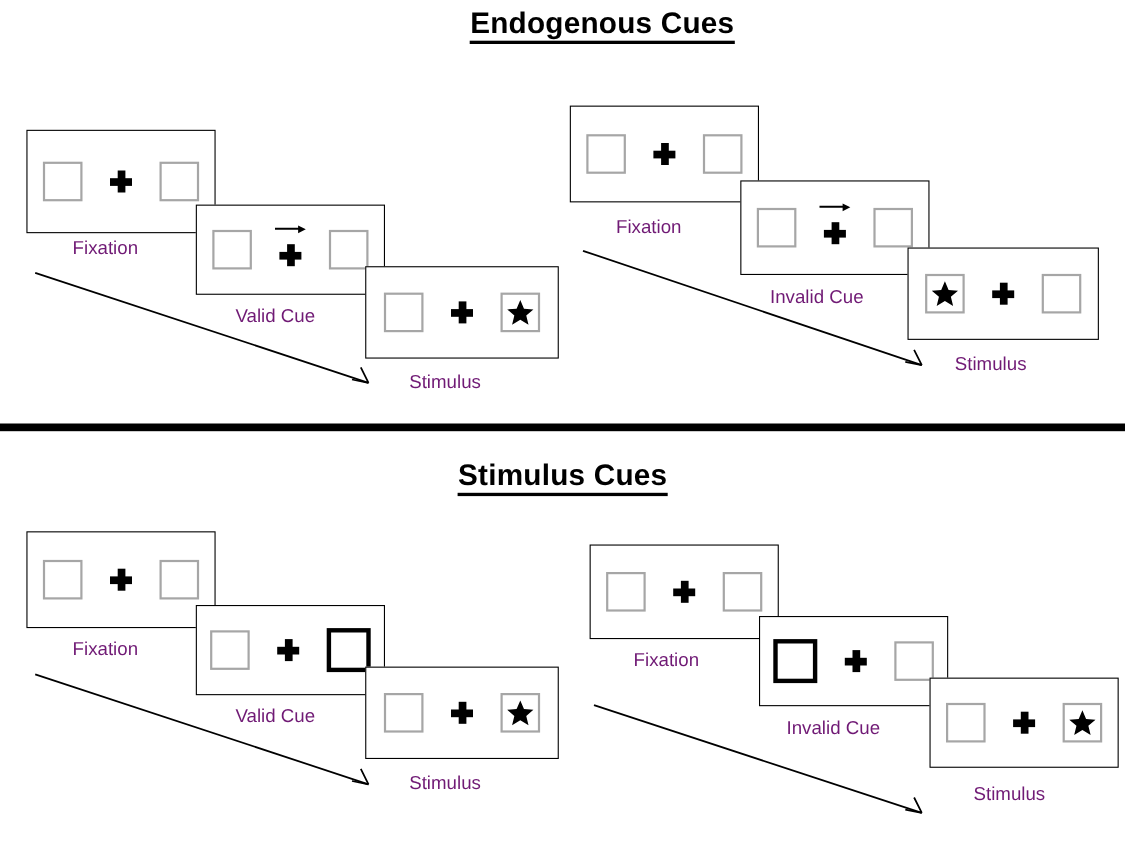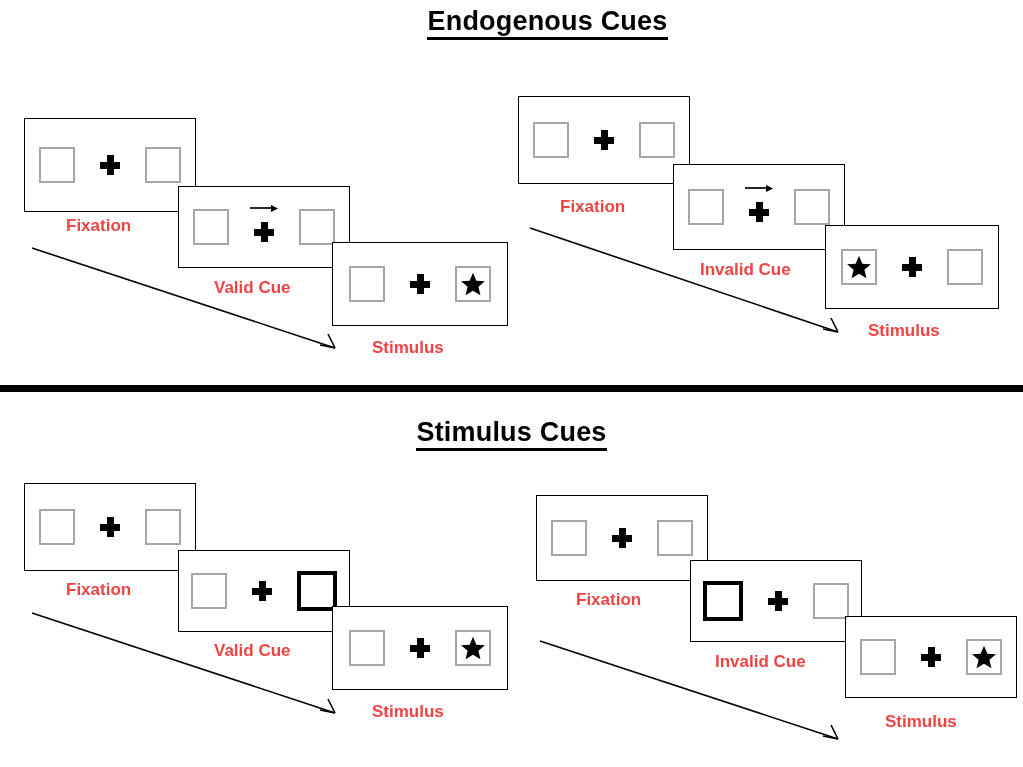--- a/index.html
+++ b/index.html
@@ -111,22 +111,22 @@
     left:50%;
     transform:translateX(-50%);
     width:30px;height:11px;
   }
   .arrow-cue svg{display:block;}
 
   
   .caption{
     position:absolute;
     font-size:17px;
-    font-weight:bold;
-    color:#ef4444;
+    font-weight:normal;
+    color:#701a75;
     white-space:nowrap;
     z-index:3;
   }
 
   
   .time-arrow{
     position:absolute;
     z-index:1;
     pointer-events:none;
   }

